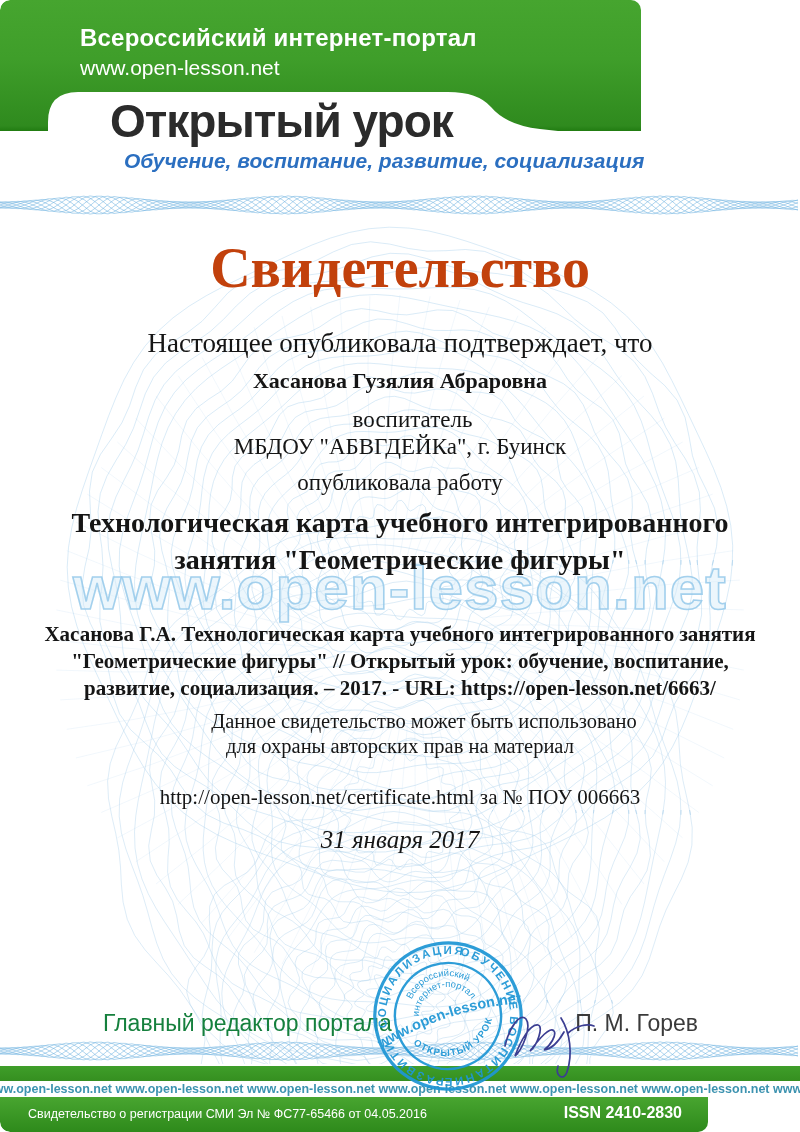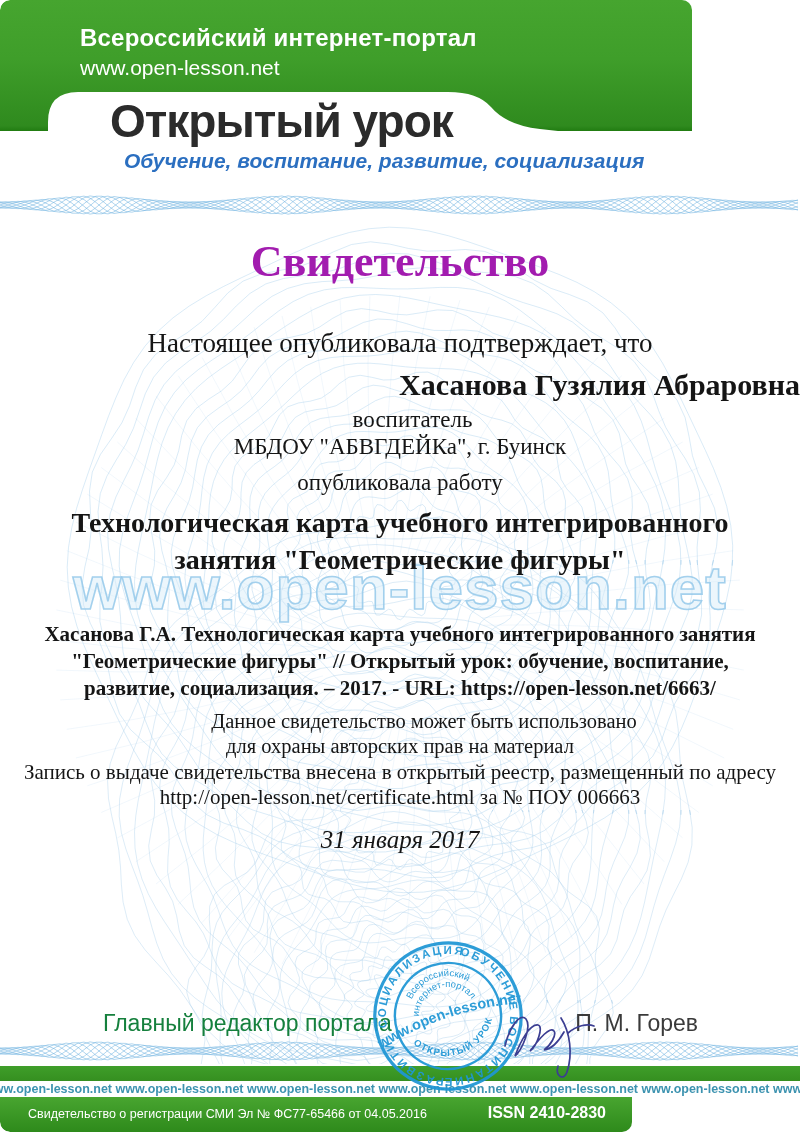--- a/index.html
+++ b/index.html
@@ -3,21 +3,21 @@
 <meta charset="utf-8">
 <style>
   html,body{margin:0;padding:0;background:#ffffff;}
   .page{
     position:relative;width:800px;height:1132px;margin:0 auto;
     background:#ffffff;overflow:hidden;border-radius:10px;
     font-family:"Liberation Serif", serif;color:#151515;
   }
   
   .green-band{
-    position:absolute;left:0;top:0;width:692px;height:131px;
+    position:absolute;left:0;top:0;width:641px;height:131px;
     background:linear-gradient(180deg,#46a52f 0%,#3f9e2a 45%,#2f8a1e 96%,#217c11 100%);
     border-radius:10px 10px 0 0;z-index:5;
   }
   .portal-line{position:absolute;left:80px;top:24px;font-family:"Liberation Sans",sans-serif;
     font-weight:bold;font-size:24px;color:#ffffff;letter-spacing:0.2px;}
   .portal-url{position:absolute;left:80px;top:56px;font-family:"Liberation Sans",sans-serif;
     font-size:21px;color:#ffffff;}
   .brand-tab{position:absolute;left:48px;top:92px;z-index:6;}
   .brand-title{position:absolute;left:110px;top:94px;z-index:7;
     font-family:"Liberation Sans",sans-serif;font-weight:600;font-size:46px;color:#2b2b2b;letter-spacing:-1px;}
@@ -25,23 +25,23 @@
     font-family:"Liberation Sans",sans-serif;font-style:italic;font-weight:600;font-size:21px;color:#2b6fc0;margin-left:12px;}
   
   .guilloche{position:absolute;left:0;top:0;z-index:1;}
   .watermark{
     position:absolute;left:0;right:0;top:552px;z-index:2;text-align:center;
     font-family:"Liberation Sans",sans-serif;font-weight:bold;font-size:62px;letter-spacing:1px;
     color:rgba(213,235,249,0.45);-webkit-text-stroke:1.6px rgba(142,198,233,0.8);
   }
   
   .ct{position:absolute;left:0;right:0;text-align:center;z-index:3;}
-  .cert-title{top:236px;font-size:44px;font-weight:bold;color:#a21caf;}
+  .cert-title{top:236px;font-size:56px;font-weight:bold;color:#c2410c;}
   .confirm-line{top:328px;font-size:27px;}
-  .recipient-name{top:368px;font-size:30px;font-weight:bold;text-align:right;}
+  .recipient-name{top:368px;font-size:22px;font-weight:bold;}
   .recipient-role{top:407px;font-size:23px;padding-left:25px;}
   .recipient-org{top:434px;font-size:23px;}
   .action-line{top:470px;font-size:23px;}
   .work-title{top:504px;font-size:28px;font-weight:bold;line-height:37px;}
   .biblio-heading{top:587px;font-size:23px;}
   .biblio-text{top:621px;font-size:21px;font-weight:bold;line-height:27px;}
   .usage-1{top:710px;font-size:20.5px;margin-left:48px;}
   .usage-2{top:735px;font-size:20.5px;}
   .registry-1{top:760px;font-size:21px;}
   .registry-2{top:785px;font-size:21px;}
@@ -53,21 +53,21 @@
     font-family:"Liberation Sans",sans-serif;font-size:23px;color:#3a3a3a;}
   .stamp{position:absolute;left:358px;top:928px;z-index:6;}
   .signature{position:absolute;left:495px;top:998px;z-index:7;}
   
   .strip-green{position:absolute;left:0;top:1066px;width:800px;height:15px;z-index:4;
     background:linear-gradient(180deg,#3f9e2a,#358f20);}
   .strip-urls{position:absolute;left:0;top:1081px;width:800px;height:16px;z-index:4;
     background:#ffffff;overflow:hidden;white-space:nowrap;
     font-family:"Liberation Sans",sans-serif;font-weight:bold;font-size:12.5px;color:#3d93b0;}
   .strip-urls span{display:inline-block;margin-left:-16px;line-height:16px;}
-  .footer{position:absolute;left:0;top:1097px;width:632px;height:35px;z-index:4;
+  .footer{position:absolute;left:0;top:1097px;width:708px;height:35px;z-index:4;
     background:linear-gradient(180deg,#48a530,#2e8a1b);border-radius:0 0 10px 10px;}
   .footer-reg{position:absolute;left:28px;top:10px;font-family:"Liberation Sans",sans-serif;
     font-size:12.5px;color:#ffffff;}
   .footer-issn{position:absolute;right:26px;top:7px;font-family:"Liberation Sans",sans-serif;
     font-weight:bold;font-size:16px;color:#ffffff;}
   .stamp text{font-family:"Liberation Sans",sans-serif;}
 </style>
 </head>
 <body>
 
@@ -251,21 +251,20 @@
     <div>Технологическая карта учебного интегрированного</div>
     <div>занятия "Геометрические фигуры"</div>
   </div>
   <div class="ct biblio-text">
     <div>Хасанова Г.А. Технологическая карта учебного интегрированного занятия</div>
     <div>"Геометрические фигуры" // Открытый урок: обучение, воспитание,</div>
     <div>развитие, социализация. – 2017. - URL: https://open-lesson.net/6663/</div>
   </div>
   <div class="ct usage-1">Данное свидетельство может быть использовано</div>
   <div class="ct usage-2">для охраны авторских прав на материал</div>
-  <div class="ct registry-1">Запись о выдаче свидетельства внесена в открытый реестр, размещенный по адресу</div>
   <div class="ct registry-2">http://open-lesson.net/certificate.html за № ПОУ 006663</div>
   <div class="ct issue-date">31 января 2017</div>
 
   <div class="editor-label">Главный редактор портала</div>
   <div class="editor-name">П. М. Горев</div>
 
   <svg class="stamp" width="180" height="180" viewBox="0 0 180 180">
     <g transform="rotate(-18 90 88)" fill="#1e96d5" opacity="0.93">
       <circle cx="90" cy="88" r="73" fill="none" stroke="#1e96d5" stroke-width="3.2"></circle>
       <circle cx="90" cy="88" r="53" fill="none" stroke="#1e96d5" stroke-width="2.4"></circle>

